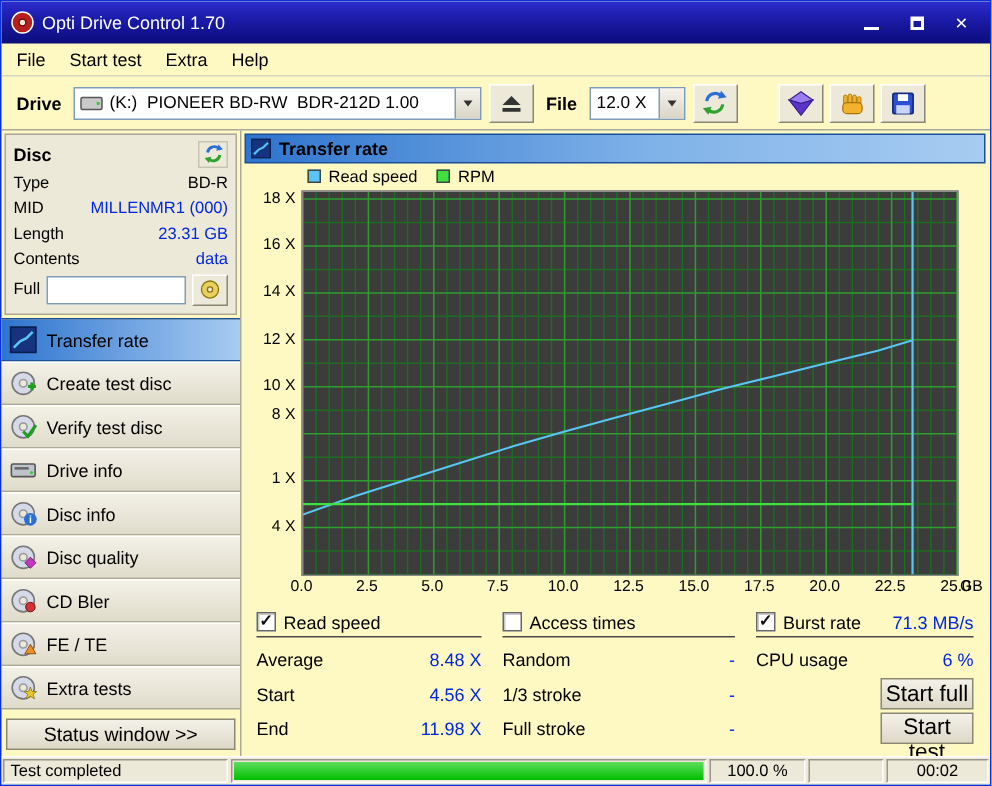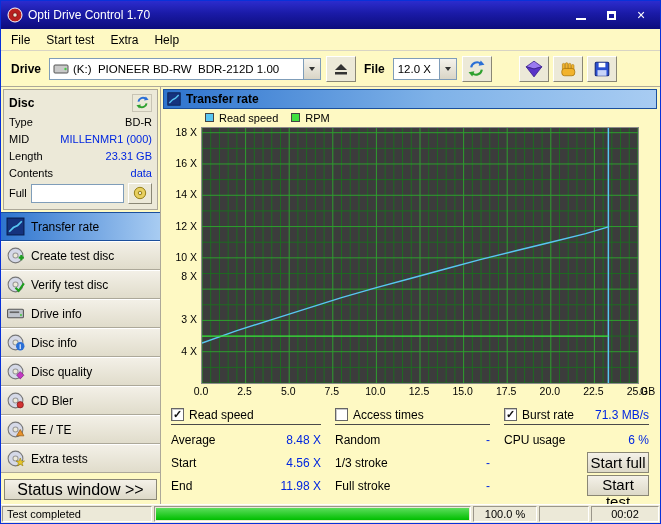--- a/index.html
+++ b/index.html
@@ -50,21 +50,21 @@
   .label-btn { width:24px; height:21px; background:#ECE9D8; border:1px solid; border-color:#FFFFFF #8A8775 #8A8775 #FFFFFF;
                display:flex; align-items:center; justify-content:center; }
 
   .side-btn { height:29px; flex:0 0 29px; display:flex; align-items:center; gap:6px; padding-left:5px;
               background:linear-gradient(180deg,#F3F0E7,#E0DCCB); border-top:1px solid #FFFFFF; border-bottom:1px solid #ACA899; }
   .side-btn .sicon { width:19px; height:19px; flex:0 0 19px; }
   .side-btn.selected { background:linear-gradient(90deg,var(--accent-dark,#2E74CE),var(--accent-light,#A8CCF2));
                        border-top:1px solid #1B4F9C; border-bottom:1px solid #1B4F9C; }
   .flexfill { flex:1; }
   .status-btn { margin:4px 3px 4px 3px; height:21px; background:linear-gradient(180deg,#F4F1E8,#DDD9C8);
-                border:1px solid #8A8775; font-family:inherit; font-size:16px; }
+                border:1px solid #8A8775; font-family:inherit; font-size:13px; }
 
   
   .main { flex:1; min-width:0; display:flex; flex-direction:column; padding:2px 3px 0 2px; }
   .section-header { height:20px; flex:0 0 20px; display:flex; align-items:center; gap:5px; padding:0 3px; font-weight:bold;
                     background:linear-gradient(90deg,var(--accent-dark,#2E74CE) 0%,#7FB2E8 55%,var(--accent-light,#A8CCF2) 100%);
                     border:1px solid #1B4F9C; margin-bottom:1px; }
   .legend { height:15px; flex:0 0 15px; display:flex; align-items:center; gap:5px; padding-left:42px; font-size:11px; }
   .swatch { width:9px; height:9px; border:1px solid #444; }
   .leg-label { margin-right:8px; }
 
@@ -393,21 +393,21 @@
               <line x1="0" y1="98.55828220858896" x2="436" y2="98.55828220858896" stroke="#2E9E2E" stroke-width="1"></line>
               <line x1="0" y1="67.26993865030676" x2="436" y2="67.26993865030676" stroke="#2E9E2E" stroke-width="1"></line>
               <line x1="0" y1="35.98159509202455" x2="436" y2="35.98159509202455" stroke="#2E9E2E" stroke-width="1"></line>
               <line x1="0" y1="4.693251533742341" x2="436" y2="4.693251533742341" stroke="#2E9E2E" stroke-width="1"></line>
               <line x1="406.35200000000003" y1="0" x2="406.35200000000003" y2="255" stroke="#58C6F2" stroke-width="1.5"></line>
               <polyline points="0.0,215.0 34.9,202.6 69.8,191.6 104.6,180.7 139.5,169.7 174.4,159.6 209.3,150.2 244.2,140.8 279.0,131.4 313.9,122.8 348.8,114.2 383.7,105.6 406.4,98.9" fill="none" stroke="#58C6F2" stroke-width="1.4"></polyline>
               <polyline points="0.0,208.1 406.4,208.1" fill="none" stroke="#3FE03F" stroke-width="1.4"></polyline>
             </svg>
         </div>
       <div class="y-label" style="left: 0px; top: 219.712px;">4 X</div>
-          <div class="y-label" style="left: 0px; top: 188.423px;">3 X</div>
+          <div class="y-label" style="left: 0px; top: 188.423px;">1 X</div>
           <div class="y-label" style="left: 0px; top: 145px;">8 X</div>
           <div class="y-label" style="left: 0px; top: 125.847px;">10 X</div>
           <div class="y-label" style="left: 0px; top: 94.5583px;">12 X</div>
           <div class="y-label" style="left: 0px; top: 63.2699px;">14 X</div>
           <div class="y-label" style="left: 0px; top: 31.9816px;">16 X</div>
           <div class="y-label" style="left: 0px; top: 0.693252px;">18 X</div>
           <div class="x-label" style="left: 23px; top: 260px;">0.0</div>
           <div class="x-label" style="left: 66.6px; top: 260px;">2.5</div>
           <div class="x-label" style="left: 110.2px; top: 260px;">5.0</div>
           <div class="x-label" style="left: 153.8px; top: 260px;">7.5</div>

